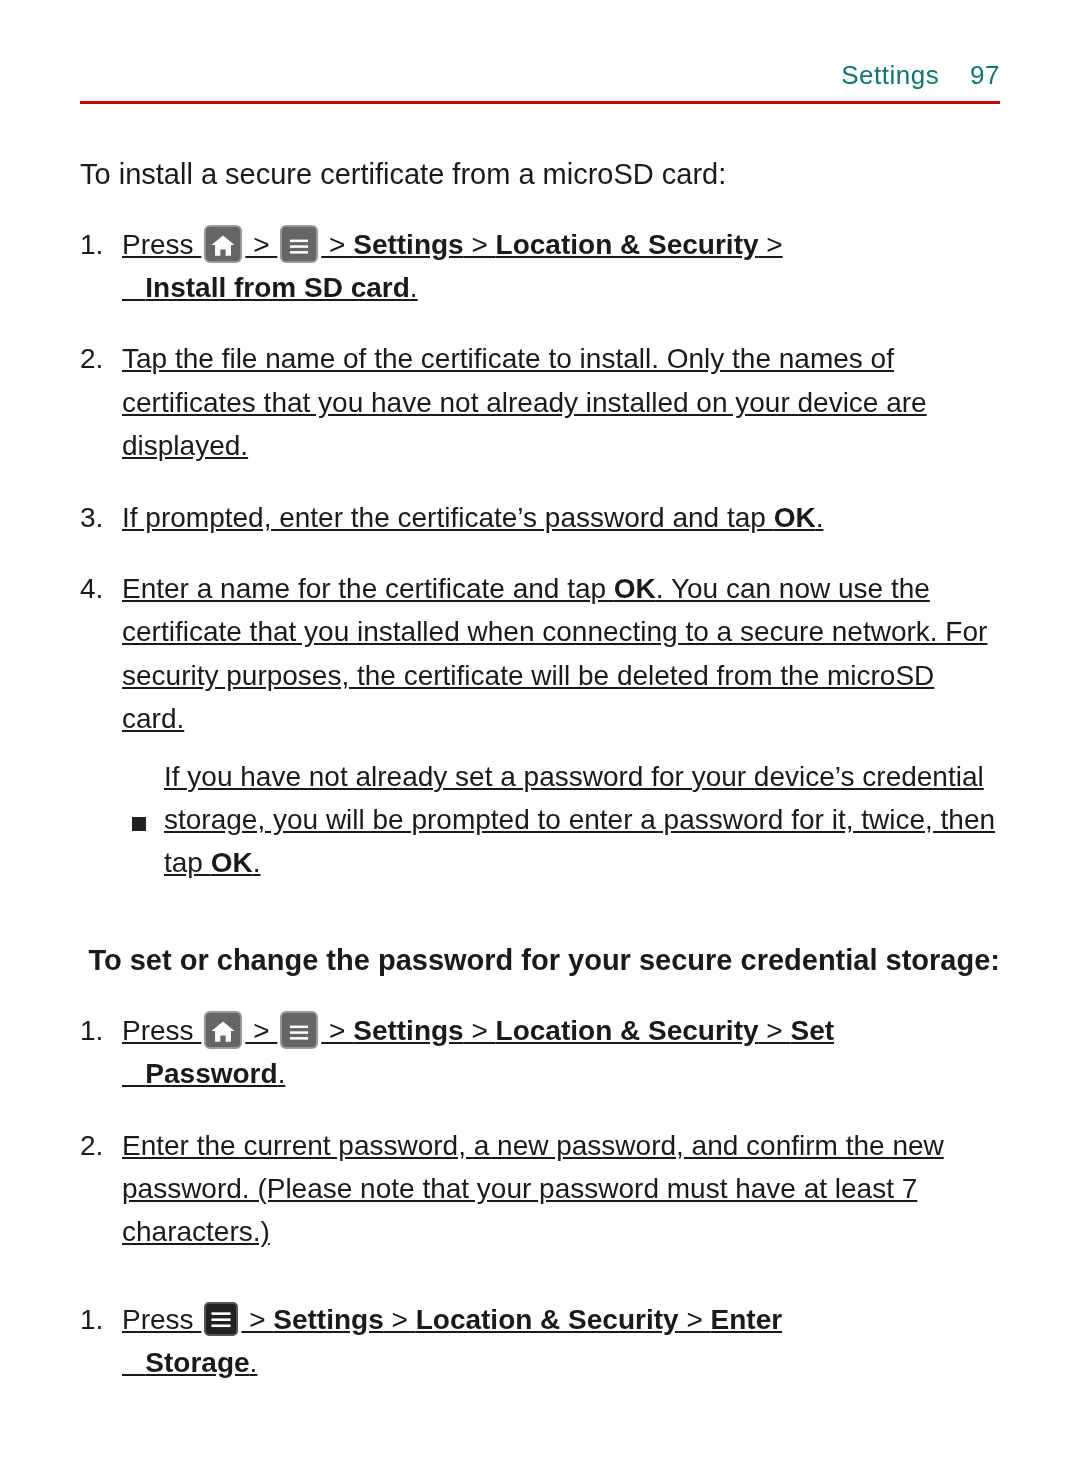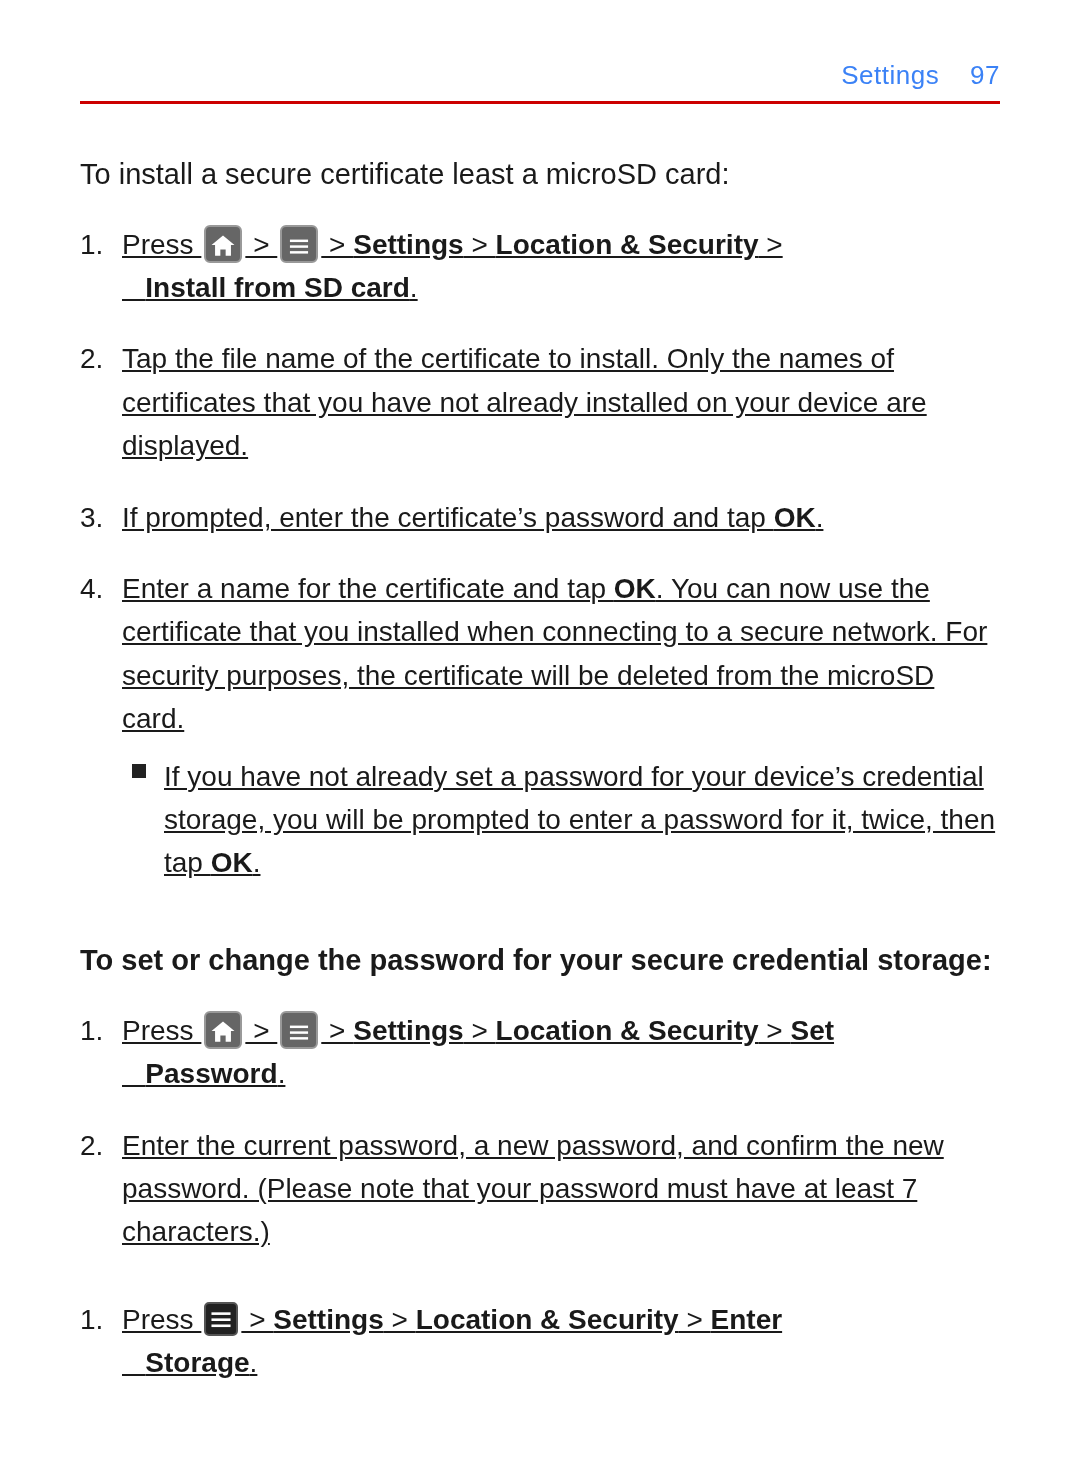--- a/index.html
+++ b/index.html
@@ -29,21 +29,21 @@
       display: flex;
       justify-content: flex-end;
       align-items: center;
       padding-bottom: 10px;
       border-bottom: 3px solid #cc0000;
       margin-bottom: 50px;
     }
 
     .header-page-info {
       font-size: 26px;
-      color: #3b82f6;
+      color: #0f766e;
       letter-spacing: 0.5px;
     }
 
     .section-intro {
       font-size: 29px;
       font-weight: normal;
       margin-bottom: 28px;
       line-height: 1.4;
     }
 
@@ -116,21 +116,21 @@
     }
 
     .sub-bullet-list {
       list-style: none;
       margin-top: 14px;
       margin-left: 10px;
     }
 
     .sub-bullet-item {
       display: flex;
-      align-items: flex-start;
+      align-items: center;
       margin-bottom: 10px;
       line-height: 1.55;
     }
 
     .bullet-square {
       display: inline-block;
       width: 14px;
       height: 14px;
       background: #222;
       margin-right: 18px;
@@ -142,41 +142,42 @@
       font-size: 28px;
       line-height: 1.55;
       flex: 1;
     }
 
     .section-heading {
       font-size: 29px;
       font-weight: bold;
       margin-bottom: 28px;
       line-height: 1.45;
+      text-align: right;
     }
 
     .section-block {
       margin-bottom: 44px;
     }
   </style>
 </head>
 <body>
 
 <div class="page-container">
 
   <div class="header-bar">
     <span class="header-page-info">
       <span>Settings</span>
       &nbsp;&nbsp;
       <span>97</span>
     </span>
   </div>
 
   <div class="section-block">
-    <p class="section-intro">To install a secure certificate least a microSD card:</p>
+    <p class="section-intro">To install a secure certificate from a microSD card:</p>
     <ol class="steps-list">
 
       <li class="step-item">
         <span class="step-number">1.</span>
         <span class="step-content">
           Press
           <span class="icon-btn icon-home" style="background:#666; border-radius:6px; border:2px solid #999;">
             <svg width="34" height="34" viewBox="0 0 34 34" style="display:block; margin:auto; padding-top:4px;">
               <polygon points="17,5 4,16 8,16 8,28 14,28 14,21 20,21 20,28 26,28 26,16 30,16" fill="#fff"></polygon>
             </svg>

